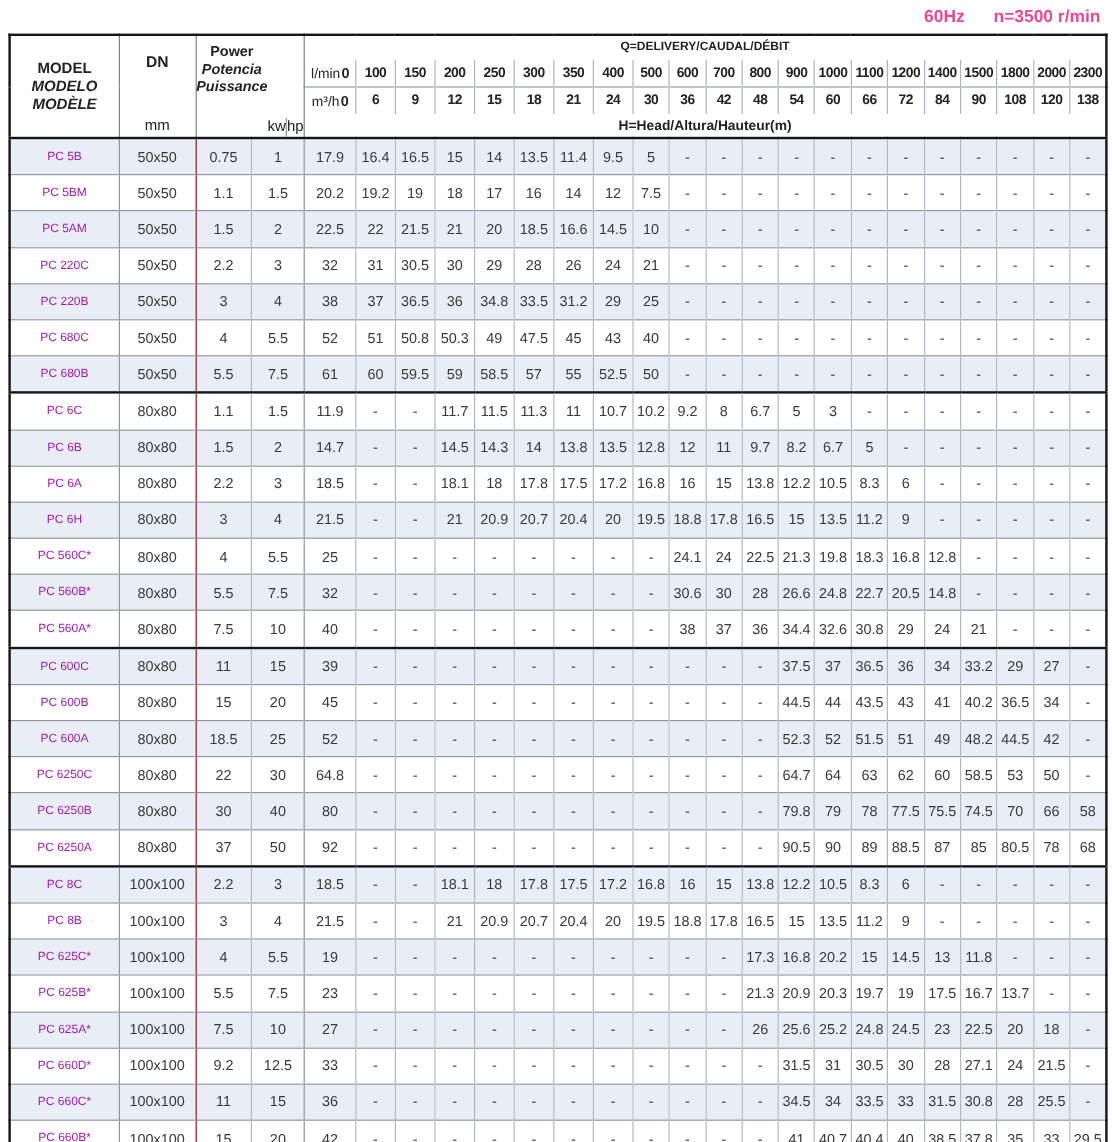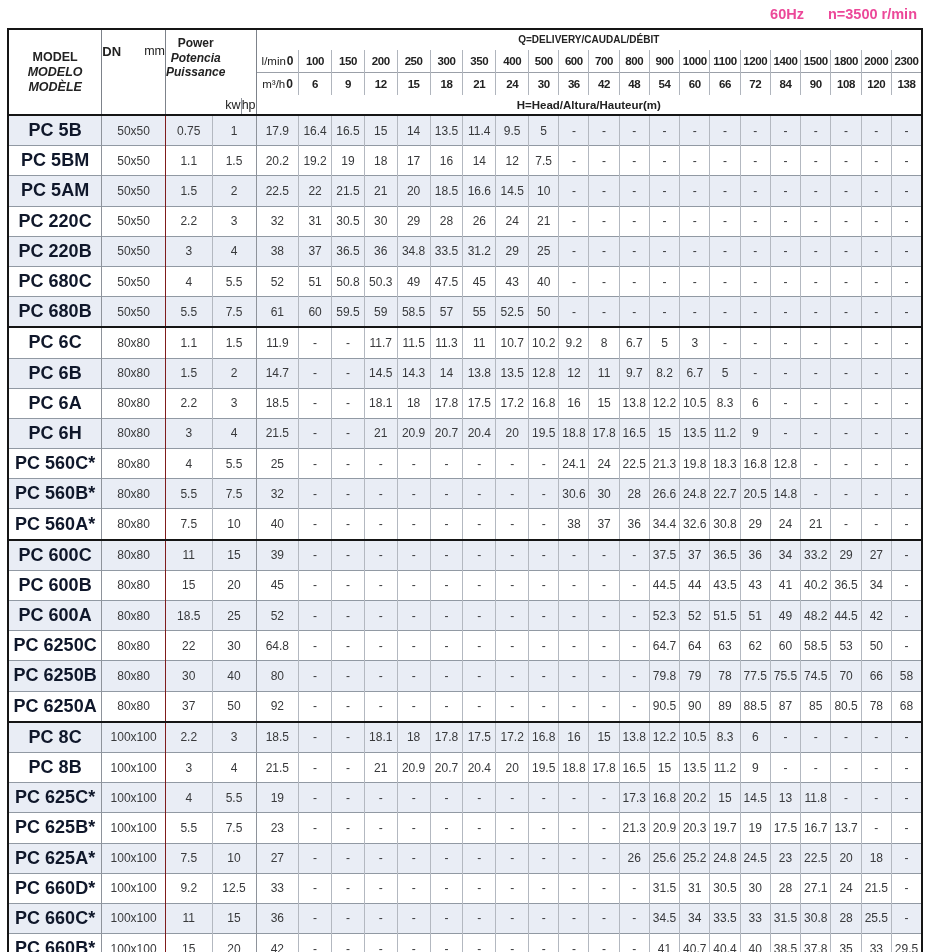--- a/index.html
+++ b/index.html
@@ -10,40 +10,40 @@
   table{border-collapse:collapse;table-layout:fixed;border:2px solid #151515;background:#fff;}
   th,td{padding:0;overflow:hidden;white-space:nowrap;}
   
   thead th{font-size:12px;color:#222;vertical-align:middle;}
   .hdr-left{border-right:1px solid #7d828a;}
   .model-head{height:84px;}
   .model-head div{line-height:15px;font-size:12.5px;}
   .it{font-style:italic;}
   .dn-head .dn-lbl{font-size:13px;}
   .dn-head .dn-unit{font-weight:normal;font-size:12.5px;}
-  .dn-flex{display:flex;height:84px;justify-content:space-between;padding:14px 0 3px 0;box-sizing:border-box;}
+  .dn-flex{display:flex;flex-direction:column;height:84px;justify-content:space-between;padding:14px 0 3px 0;box-sizing:border-box;}
   .pw-flex{display:flex;flex-direction:row;height:84px;box-sizing:border-box;padding-top:6px;}
   .pw-flex .pw-lines{line-height:14.5px;font-size:12px;}
   .pw-units{flex:1;display:flex;align-items:flex-end;}
   .pw-units span{flex:1;font-weight:normal;font-size:12.5px;padding-bottom:2px;}
   .pw-units span:first-child{border-right:1px solid #8e939b;}
   .q-title{font-size:10px;text-align:center;height:19px;border-bottom:none;}
   .num-row th{font-weight:bold;font-size:11.5px;height:21px;text-align:center;
               border-left:1px solid #b0b5bd;letter-spacing:-0.4px;}
   .num-row th:first-child{border-left:none;}
   tr.m3h-row th{border-top:1px solid #9ba0a8;}
   .unit-cell{text-align:center;}
   .unit-cell .unit{font-weight:normal;font-size:11.5px;letter-spacing:0;}
   .unit-cell b{font-size:12px;margin-left:1px;}
   .h-title{font-size:11.5px;text-align:center;height:18px;font-weight:bold;}
   thead{border-bottom:2px solid #151515;}
   
   tbody td{height:29.2px;text-align:center;font-size:12px;color:#38393b;
            border-top:1px solid #9199a3;border-left:1px solid #b3b8c0;vertical-align:middle;}
-  tbody td.model-cell{font-weight:bold;color:#0f172a;font-size:18px;border-left:none;}
+  tbody td.model-cell{font-weight:normal;color:#a21caf;font-size:10px;border-left:none;}
   tbody tr.stripe td{background:#e9edf5;}
   tbody tr.group-start td{border-top:2px solid #151515;}
   tbody td.dn-cell{border-left:1px solid #8e939b;}
   tbody td.kw-cell{border-left:1px solid #7f1d1d;}
   tbody td.q0-cell{border-left:1px solid #8e939b;}
 </style>
 </head>
 <body>
 
 <div class="page">

